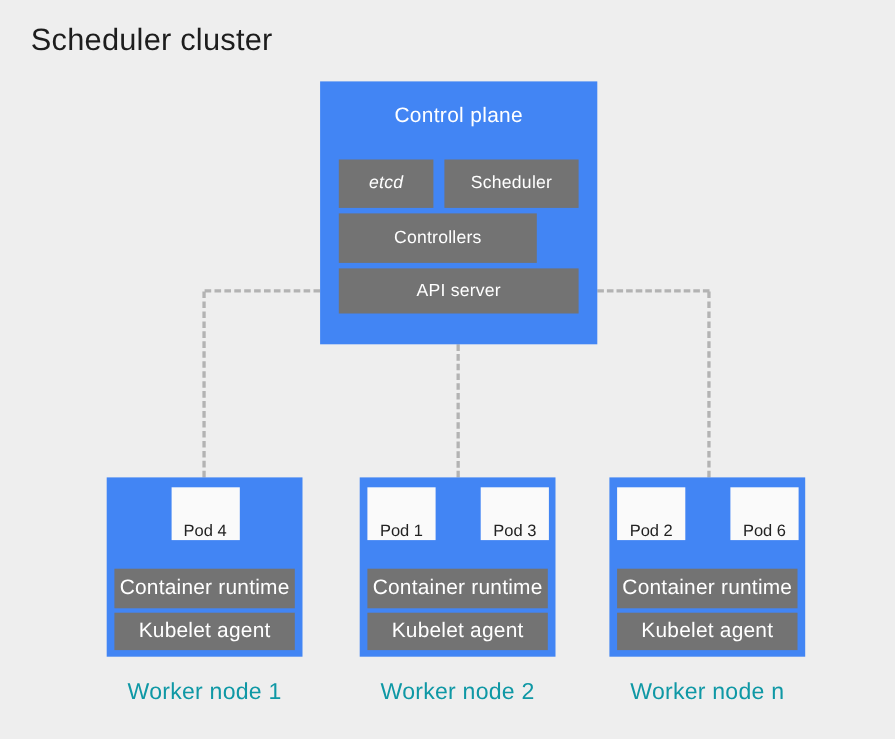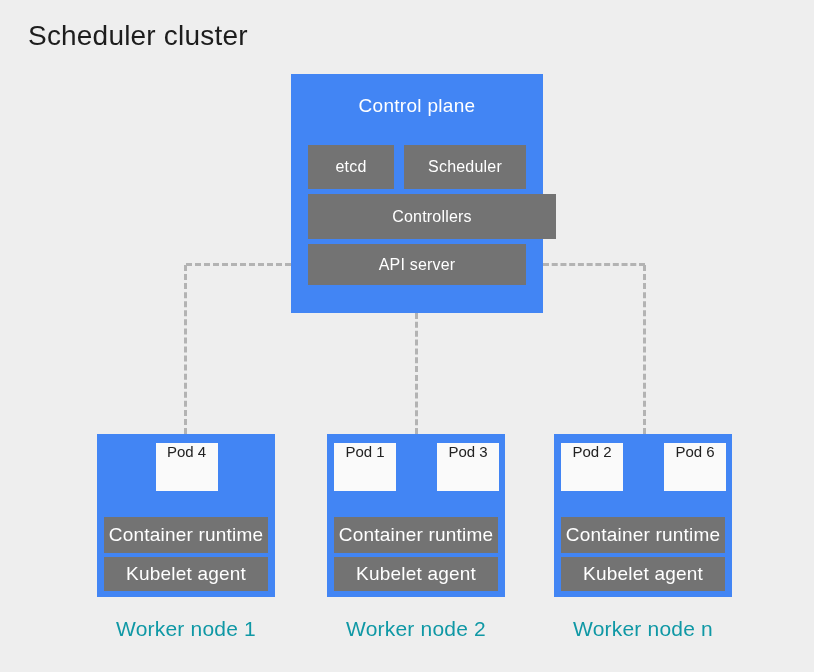--- a/index.html
+++ b/index.html
@@ -51,44 +51,44 @@
     letter-spacing:.3px;
   }
   .gray-box{
     position:absolute;
     background:var(--box-gray);
     color:var(--text-white);
     display:flex;align-items:center;justify-content:center;
     font-size:16px;
     letter-spacing:.2px;
   }
-  #cp-etcd{left:17px;top:71px;width:86px;height:44px;}
+  #cp-etcd{left:17px;top:71px;width:86px;height:44px;font-style:italic;}
   #cp-scheduler{left:113px;top:71px;width:122px;height:44px;}
-  #cp-controllers{left:17px;top:120px;width:248px;height:45px;}
+  #cp-controllers{left:17px;top:120px;width:180px;height:45px;}
   #cp-api-server{left:17px;top:170px;width:218px;height:41px;}
   
   .worker-node{
     position:absolute;top:434px;
     width:178px;height:163px;
     background:var(--node-blue);
   }
   #worker-node-1{left:97px;}
   #worker-node-2{left:327px;}
   #worker-node-n{left:554px;}
   .pod-row{
     position:absolute;left:7px;right:6px;top:9px;
     display:flex;
   }
   .pod-row.single{justify-content:center;}
   .pod-row.double{justify-content:space-between;}
   .pod{
     width:62px;height:48px;
     background:var(--pod-white);
     color:#222222;
-    display:flex;align-items:flex-start;justify-content:center;
+    display:flex;align-items:flex-end;justify-content:center;
     font-size:15px;
   }
   .node-gray{
     left:7px;right:7px;width:auto;
     font-size:19px;
   }
   .runtime-box{top:83px;height:36px;}
   .kubelet-box{top:123px;height:34px;}
   .worker-label{
     position:absolute;top:617px;

